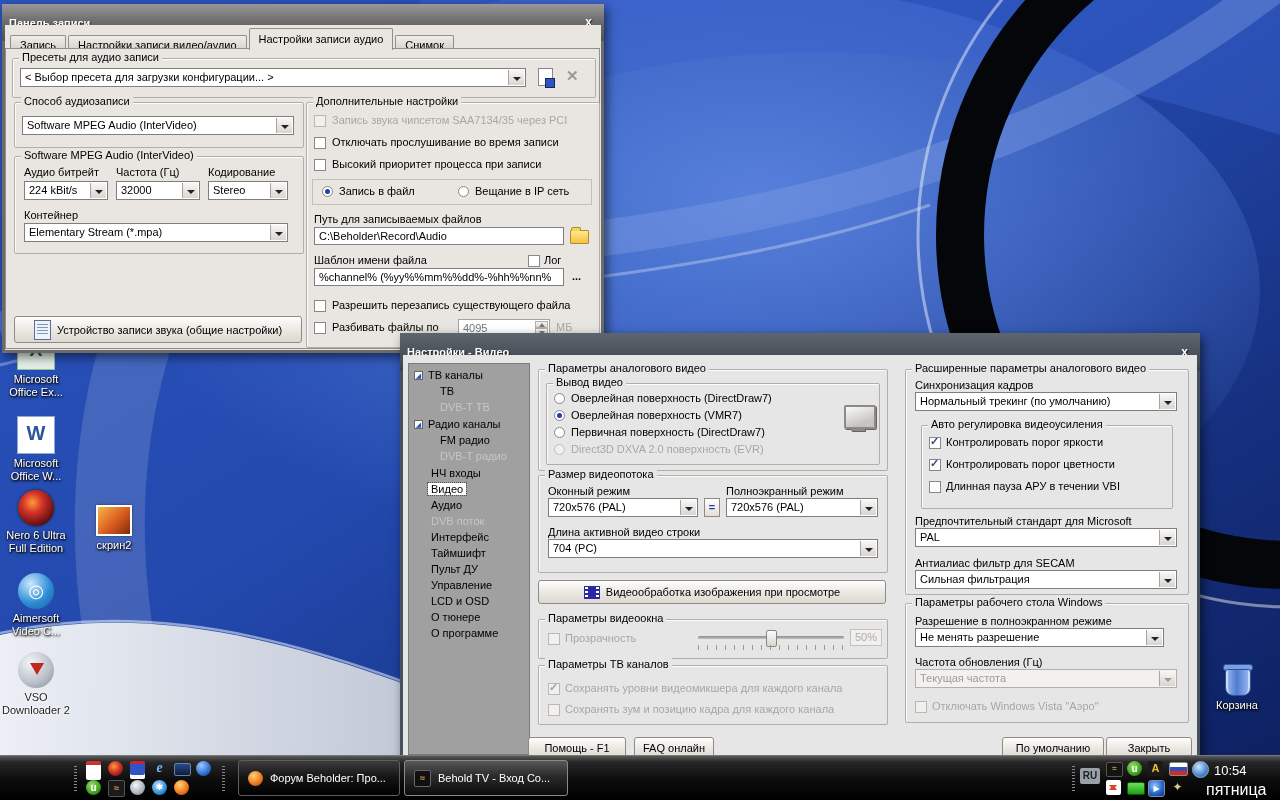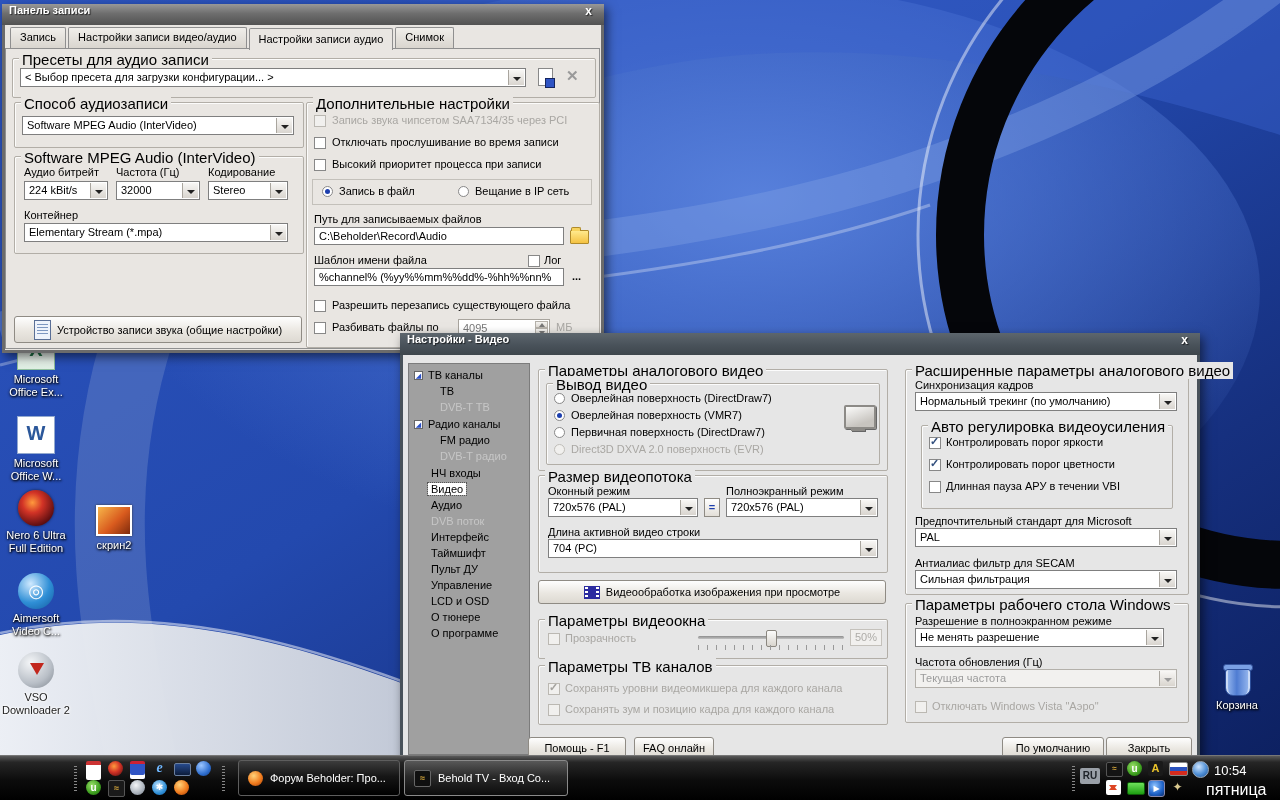--- a/index.html
+++ b/index.html
@@ -1,27 +1,27 @@
 <!DOCTYPE html>
 <html><head>
 <meta charset="utf-8">
 <style>
   html,body{margin:0;padding:0}
   #stage{position:relative;width:1280px;height:800px;overflow:hidden;background:#1c3f9f;
          font-family:"Liberation Sans",sans-serif;-webkit-font-smoothing:antialiased}
   .ab{position:absolute}
   
   .win{position:absolute;box-shadow:3px 4px 10px rgba(0,0,0,.55)}
-  .tbar{position:absolute;left:0;top:0;right:0;display:flex;align-items:flex-start;padding:0 7px;
+  .tbar{position:absolute;left:0;top:0;right:0;display:flex;align-items:center;padding:8px 7px;
         color:#fff;font-weight:bold;font-size:11px;text-shadow:1px 1px 1px rgba(0,0,0,.65)}
   .close{margin-left:auto;width:17px;height:15px;text-align:center;line-height:14px;color:#fff;
          font-weight:bold;font-size:12px}
   .grp{position:absolute;border:1px solid #b2aea7;border-radius:2px;
        box-shadow:inset 1px 1px 0 rgba(255,255,255,.85)}
-  .leg{position:absolute;top:-8px;left:6px;padding:0 3px;font-size:15px;white-space:nowrap;color:#000}
+  .leg{position:absolute;top:-8px;left:6px;padding:0 3px;font-size:11px;white-space:nowrap;color:#000}
   .lbl{position:absolute;font-size:11px;color:#000;white-space:nowrap}
   .lbl.dis{color:#a9a7a3}
   .combo{position:absolute;height:19px;background:#fff;border:1px solid #7f7f7f;font-size:11px;
          line-height:17px;padding:0 20px 0 4px;white-space:nowrap;overflow:hidden;box-sizing:border-box}
   .combo .cbt{position:absolute;top:1px;right:1px;bottom:1px;width:15px;
          background:linear-gradient(#f8f7f5,#d9d5cf);border-left:1px solid #a9a59e}
   .combo .ar{position:absolute;right:4px;top:8px;width:0;height:0;
          border:4px solid transparent;border-top:4px solid #222;border-bottom:none}
   .combo.dis{background:#f2f1ef;color:#9b9b9b;border-color:#b3b0aa}
   .combo.dis .ar{border-top-color:#9b9b9b}
@@ -31,21 +31,21 @@
   .cb.ck::after{content:"✓";position:absolute;left:0;top:-3px;font-size:11px;font-weight:bold;color:#33507e}
   .cb.dis{background:#f1f0ee;border-color:#bbb8b2}
   .cb.dis.ck::after{color:#a4a29e}
   .rd{position:absolute;width:11px;height:11px;border-radius:50%;background:#fff;border:1px solid #888;box-sizing:border-box}
   .rd.on::after{content:"";position:absolute;left:2px;top:2px;width:5px;height:5px;border-radius:50%;background:#1d3fae}
   .rd.dis{background:#f1f0ee;border-color:#c0beb9}
   .pbtn{position:absolute;background:linear-gradient(#fefefe,#eae7e1 55%,#ddd9d2);border:1px solid #8f8b84;
         border-radius:3px;font-size:11px;color:#000;display:flex;align-items:center;justify-content:center;
         gap:6px;box-sizing:border-box}
   .tabs{position:absolute;display:flex;align-items:flex-end;gap:2px}
-  .tab{height:22px;line-height:18px;padding:0 9px;font-size:11px;background:linear-gradient(#f0eeea,#d8d4cd);
+  .tab{height:14px;line-height:18px;padding:0 9px;font-size:11px;background:linear-gradient(#f0eeea,#d8d4cd);
        border:1px solid #8f8f8f;border-bottom:none;border-radius:2px 2px 0 0;box-sizing:border-box}
   .tab.on{height:22px;line-height:21px;background:#e9e6e2;position:relative;z-index:3;margin-bottom:-1px}
   
   .tree{position:absolute;background:#a0a0a0;border:1px solid #7c7c7c;box-sizing:border-box}
   .ti{position:absolute;font-size:11px;white-space:nowrap;color:#000;height:15px;line-height:15px}
   .ti.dis{color:#c6c6c6}
   .ti .selbg{background:#fff;outline:1px dotted #555;padding:0 3px}
   .exp{position:absolute;width:9px;height:9px;background:#fff;border:1px solid #666;box-sizing:border-box;
        font-size:7px;line-height:8px;color:#2a50c8;text-align:center}
   

